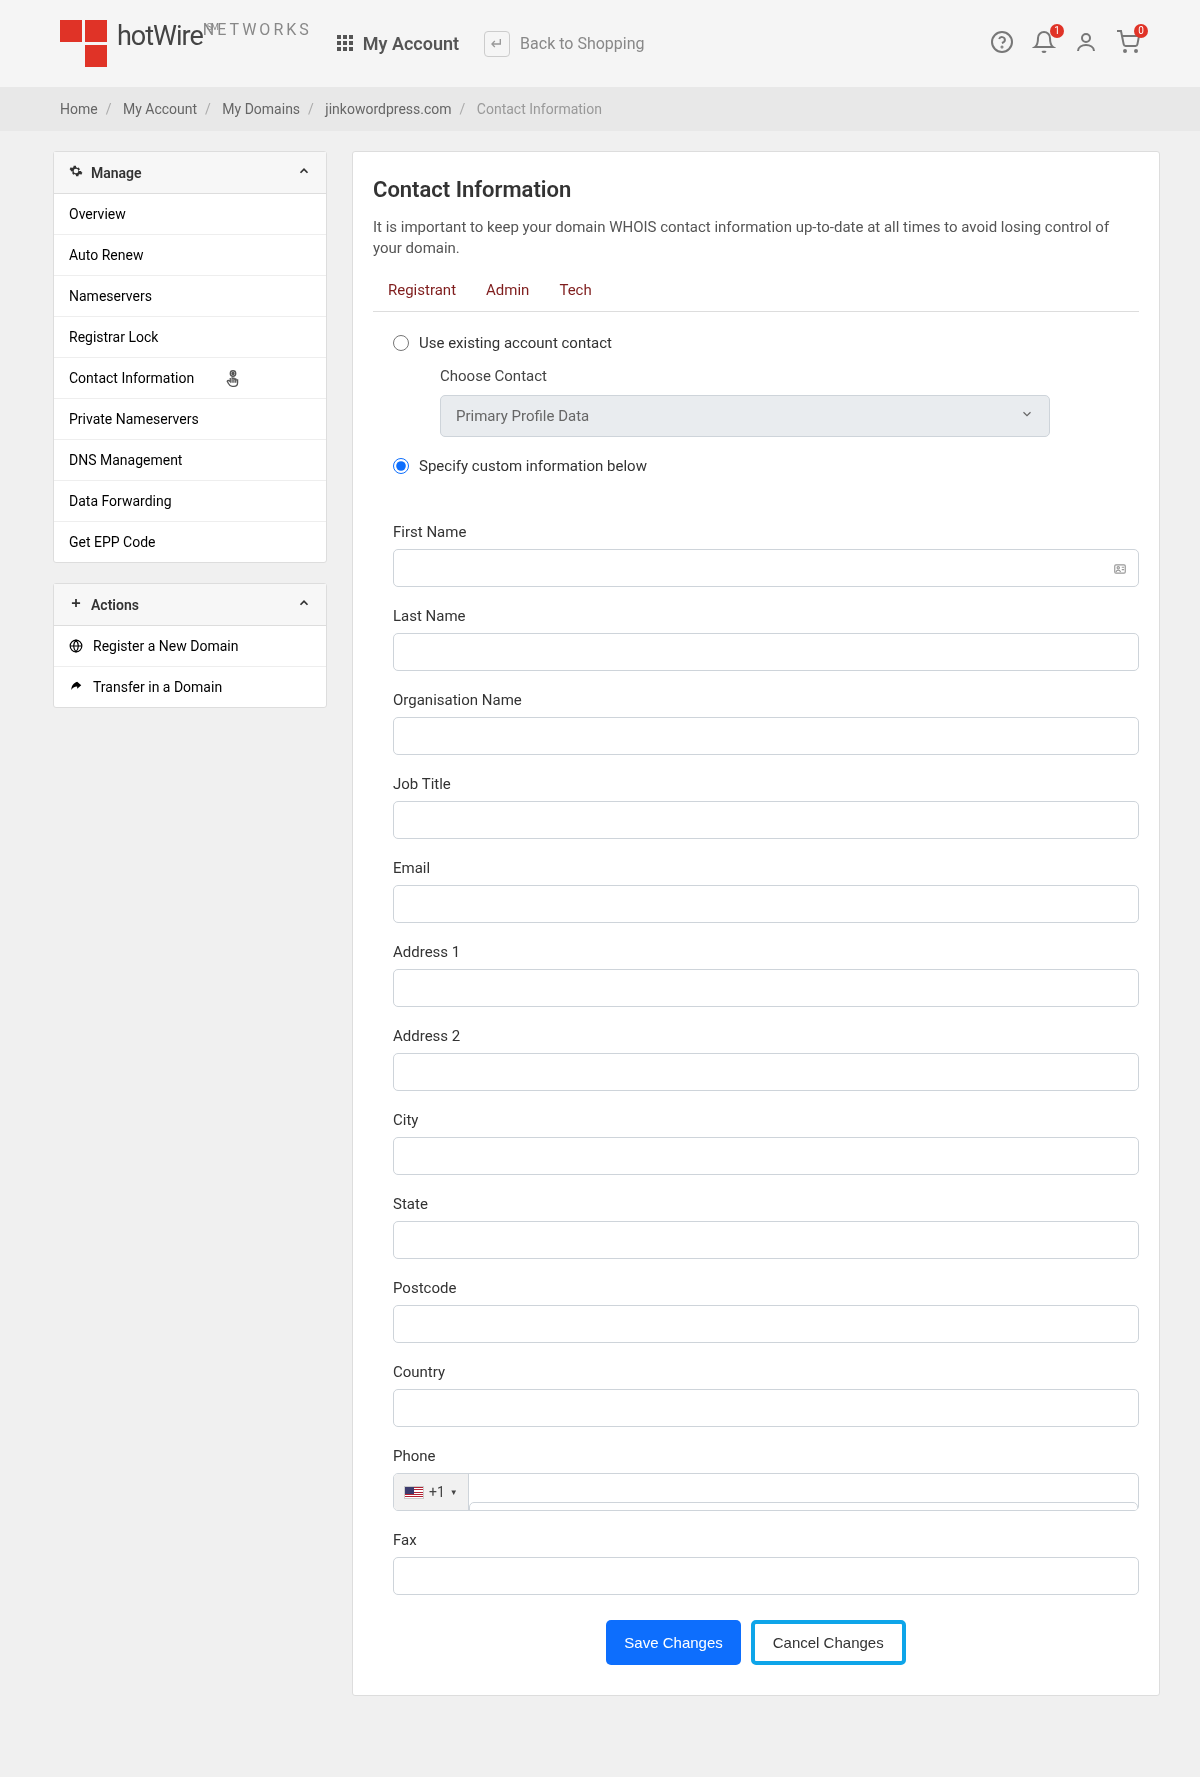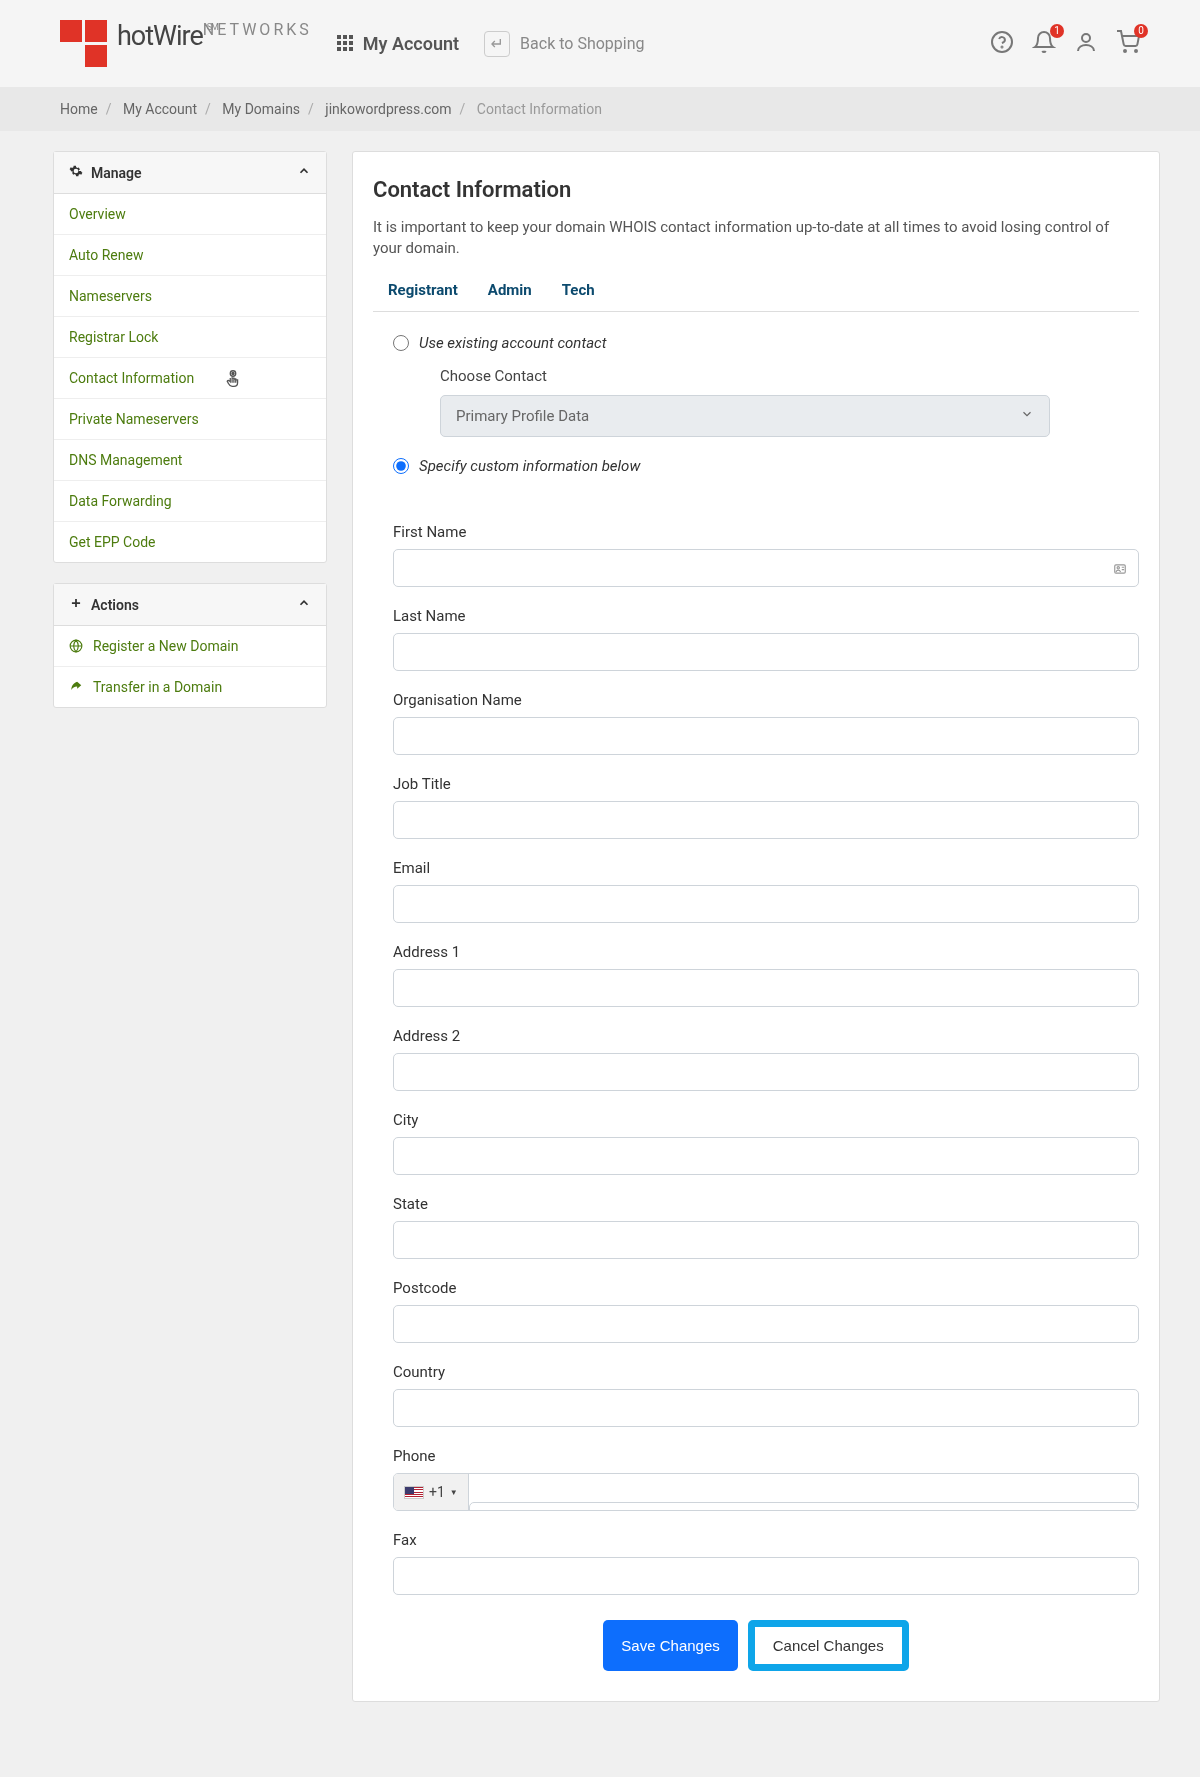--- a/index.html
+++ b/index.html
@@ -24,46 +24,46 @@
 .badge { position: absolute; top: -6px; right: -8px; background: #e03327; color: #fff; border-radius: 8px; font-size: 10px; min-width: 14px; height: 14px; display: flex; align-items: center; justify-content: center; padding: 0 3px; }
 .breadcrumb { background: #e8e8e8; padding: 14px 60px; font-size: 14px; color: #666; }
 .breadcrumb .sep { margin: 0 8px; color: #aaa; }
 .breadcrumb .active { color: #999; }
 .main-layout { display: flex; gap: 25px; padding: 20px 40px 30px 40px; align-items: flex-start; }
 .sidebar { width: 287px; flex-shrink: 0; padding-left: 13px; }
 .panel { background: #fff; border: 1px solid #ddd; border-radius: 3px; margin-bottom: 20px; }
 .panel-header { background: #f7f7f7; padding: 12px 15px; font-size: 14px; font-weight: 600; color: #333; display: flex; align-items: center; border-bottom: 1px solid #ddd; }
 .panel-header .picon { margin-right: 8px; }
 .panel-header .chev { margin-left: auto; }
-.panel-item { padding: 12px 15px; font-size: 14px; color: #4d7c0f; border-bottom: 1px solid #eee; display: flex; align-items: center; position: relative; }
+.panel-item { padding: 12px 15px; font-size: 14px; color: #000000; border-bottom: 1px solid #eee; display: flex; align-items: center; position: relative; }
 .panel-item:last-child { border-bottom: none; }
 .panel-item .picon { margin-right: 10px; width: 14px; height: 14px; }
 .cursor-img { position: absolute; right: 82px; top: 10px; width: 22px; height: 22px; }
 .content { flex: 1; background: #fff; border: 1px solid #ddd; border-radius: 3px; padding: 25px 20px 30px 20px; }
 .content h1 { font-size: 22px; font-weight: 600; color: #333; margin-bottom: 15px; }
 .intro { font-size: 15px; color: #555; line-height: 1.4; margin-bottom: 22px; }
 .tabs { border-bottom: 1px solid #ddd; display: flex; gap: 30px; padding-bottom: 12px; margin-bottom: 22px; padding-left: 15px; }
-.tabs .tab { font-size: 15px; color: #0c4a6e; font-weight: 700; }
+.tabs .tab { font-size: 15px; color: #7f1d1d; font-weight: 400; }
 .radio-row { display: flex; align-items: center; margin-bottom: 15px; padding-left: 20px; }
 .radio-row input[type=radio] { margin-right: 10px; width: 16px; height: 16px; accent-color: #0d6efd; }
-.radio-row label { font-size: 15px; color: #333; font-style: italic; }
+.radio-row label { font-size: 15px; color: #333; }
 .choose-contact { margin-left: 67px; margin-bottom: 20px; }
 .choose-contact .cclabel { font-size: 15px; color: #444; margin-bottom: 10px; display: block; }
 .select-box { background: #e9ecef; border: 1px solid #ced4da; border-radius: 5px; padding: 11px 15px; font-size: 15px; color: #666; width: 610px; display: flex; align-items: center; }
 .select-box .chev-down { margin-left: auto; }
 .form-group { margin-bottom: 20px; padding-left: 20px; }
 .form-group label { display: block; font-size: 15px; color: #333; margin-bottom: 8px; }
 .form-group input[type=text] { width: 100%; height: 38px; border: 1px solid #ced4da; border-radius: 5px; padding: 0 12px; font-size: 15px; }
 .phone-input { display: flex; border: 1px solid #ced4da; border-radius: 5px; overflow: hidden; height: 38px; }
 .phone-prefix { background: #f1f1f1; display: flex; align-items: center; padding: 0 10px; font-size: 14px; color: #444; gap: 5px; border-right: 1px solid #ced4da; }
 .phone-input input { border: none; flex: 1; padding: 0 12px; font-size: 15px; outline: none; margin-top: 28px; }
 .phone-input input::placeholder { color: #aaa; }
 .buttons { display: flex; justify-content: center; gap: 10px; margin-top: 25px; }
 .btn-primary { background: #0d6efd; color: #fff; border: none; border-radius: 5px; padding: 10px 18px; font-size: 15px; }
-.btn-secondary { background: #fff; color: #333; border: 7px solid #0ea5e9; border-radius: 5px; padding: 10px 18px; font-size: 15px; }
+.btn-secondary { background: #fff; color: #333; border: 4px solid #0ea5e9; border-radius: 5px; padding: 10px 18px; font-size: 15px; }
 .flag { width: 20px; height: 13px; display: inline-block; background: linear-gradient(#b22234 0%, #b22234 8%, #fff 8%, #fff 16%, #b22234 16%, #b22234 24%, #fff 24%, #fff 32%, #b22234 32%, #b22234 40%, #fff 40%, #fff 48%, #b22234 48%, #b22234 56%, #fff 56%, #fff 64%, #b22234 64%, #b22234 72%, #fff 72%, #fff 80%, #b22234 80%, #b22234 88%, #fff 88%, #fff 100%); position: relative; border: 1px solid #ccc; }
 .flag::before { content: ''; position: absolute; top: 0; left: 0; width: 9px; height: 7px; background: #3c3b6e; }
 .icon-contact { position: absolute; right: 12px; top: 11px; color: #999; font-size: 13px; }
 </style>
 </head>
 <body>
 
 <div class="top-header">
   <div class="logo">
     <div class="logo-sq">

